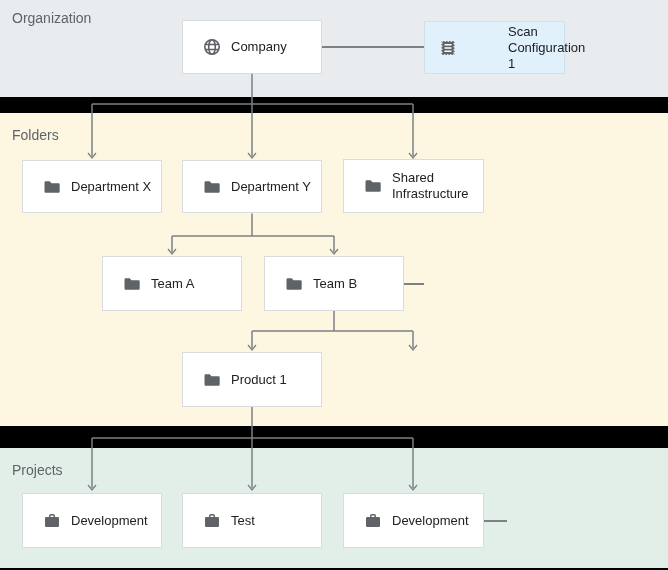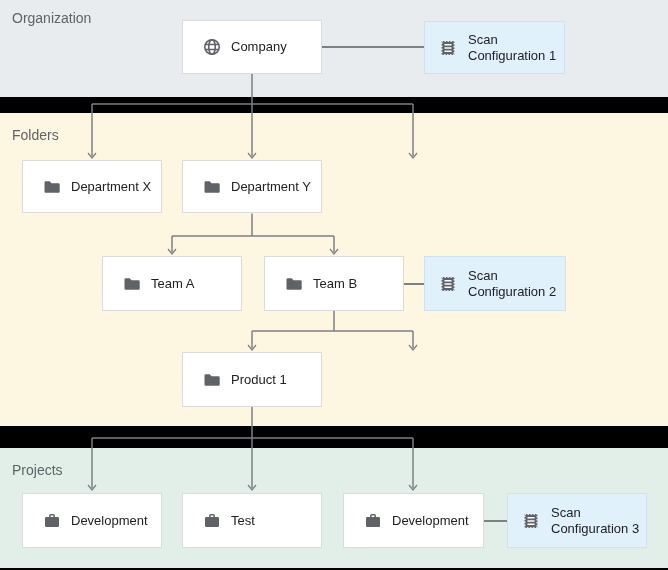--- a/index.html
+++ b/index.html
@@ -26,20 +26,21 @@
     padding-left:19px;
   }
   .node .icon{display:flex;flex:none;margin-right:9px;}
   .node .label{
     font-size:13px;line-height:16px;color:var(--node-text);
     letter-spacing:0;
   }
   .node.scan{
     background:var(--scan-bg);border-color:var(--scan-border);
     padding-left:13px;
+    gap:40px;
   }
   .node.scan .icon{margin-right:10px;}
   .ink{fill:var(--icon);}
   .ink-stroke{stroke:var(--icon);fill:none;}
   .perf{stroke:var(--scan-bg);fill:none;}
   .rule{stroke:#ffffff;fill:none;}
 </style>
 </head>
 <body>
 
@@ -129,49 +130,47 @@
 
   <div class="node" style="left:182px;top:160px;width:140px;height:53px">
     <span class="icon">
       <svg width="20" height="20" viewBox="0 0 20 20">
         <path class="ink" d="M2.5 5.5 a1.2 1.2 0 0 1 1.2 -1.2 h4 l1.8 1.9 h7 a1.2 1.2 0 0 1 1.2 1.2 v7.1 a1.2 1.2 0 0 1 -1.2 1.2 H3.7 a1.2 1.2 0 0 1 -1.2 -1.2 z"></path>
       </svg>
     </span>
     <span class="label">Department Y</span>
   </div>
 
+  <div class="node" style="left:343px;top:159px;width:141px;height:54px">
+    <span class="icon">
+      <svg width="20" height="20" viewBox="0 0 20 20">
+        <path class="ink" d="M2.5 5.5 a1.2 1.2 0 0 1 1.2 -1.2 h4 l1.8 1.9 h7 a1.2 1.2 0 0 1 1.2 1.2 v7.1 a1.2 1.2 0 0 1 -1.2 1.2 H3.7 a1.2 1.2 0 0 1 -1.2 -1.2 z"></path>
+      </svg>
+    </span>
+    <span class="label">Shared Infrastructure</span>
+  </div>
 
   <div class="node" style="left:102px;top:256px;width:140px;height:55px">
     <span class="icon">
       <svg width="20" height="20" viewBox="0 0 20 20">
         <path class="ink" d="M2.5 5.5 a1.2 1.2 0 0 1 1.2 -1.2 h4 l1.8 1.9 h7 a1.2 1.2 0 0 1 1.2 1.2 v7.1 a1.2 1.2 0 0 1 -1.2 1.2 H3.7 a1.2 1.2 0 0 1 -1.2 -1.2 z"></path>
       </svg>
     </span>
     <span class="label">Team A</span>
   </div>
 
   <div class="node" style="left:264px;top:256px;width:140px;height:55px">
     <span class="icon">
       <svg width="20" height="20" viewBox="0 0 20 20">
         <path class="ink" d="M2.5 5.5 a1.2 1.2 0 0 1 1.2 -1.2 h4 l1.8 1.9 h7 a1.2 1.2 0 0 1 1.2 1.2 v7.1 a1.2 1.2 0 0 1 -1.2 1.2 H3.7 a1.2 1.2 0 0 1 -1.2 -1.2 z"></path>
       </svg>
     </span>
     <span class="label">Team B</span>
   </div>
 
-  <div class="node scan" style="left:424px;top:256px;width:142px;height:55px">
-    <span class="icon">
-      <svg width="20" height="20" viewBox="0 0 20 20">
-        <rect class="ink" x="3.5" y="3" width="13" height="14"></rect>
-        <rect class="perf" x="3.5" y="3" width="13" height="14" stroke-width="2" stroke-dasharray="1.4 1.6"></rect>
-        <path class="rule" stroke-width="1.5" d="M6.5 6.8 H13.5 M6.5 10 H13.5 M6.5 13.2 H13.5"></path>
-      </svg>
-    </span>
-    <span class="label">Scan Configuration 2</span>
-  </div>
 
   <div class="node" style="left:182px;top:352px;width:140px;height:55px">
     <span class="icon">
       <svg width="20" height="20" viewBox="0 0 20 20">
         <path class="ink" d="M2.5 5.5 a1.2 1.2 0 0 1 1.2 -1.2 h4 l1.8 1.9 h7 a1.2 1.2 0 0 1 1.2 1.2 v7.1 a1.2 1.2 0 0 1 -1.2 1.2 H3.7 a1.2 1.2 0 0 1 -1.2 -1.2 z"></path>
       </svg>
     </span>
     <span class="label">Product 1</span>
   </div>
 
@@ -199,24 +198,14 @@
   <div class="node" style="left:343px;top:493px;width:141px;height:55px">
     <span class="icon">
       <svg width="20" height="20" viewBox="0 0 20 20">
         <rect class="ink" x="3" y="6" width="14" height="10" rx="1.2"></rect>
         <path class="ink-stroke" stroke-width="1.5" d="M7.8 6 V4.7 a1 1 0 0 1 1 -1 h2.4 a1 1 0 0 1 1 1 V6"></path>
       </svg>
     </span>
     <span class="label">Development</span>
   </div>
 
-  <div class="node scan" style="left:507px;top:493px;width:140px;height:55px">
-    <span class="icon">
-      <svg width="20" height="20" viewBox="0 0 20 20">
-        <rect class="ink" x="3.5" y="3" width="13" height="14"></rect>
-        <rect class="perf" x="3.5" y="3" width="13" height="14" stroke-width="2" stroke-dasharray="1.4 1.6"></rect>
-        <path class="rule" stroke-width="1.5" d="M6.5 6.8 H13.5 M6.5 10 H13.5 M6.5 13.2 H13.5"></path>
-      </svg>
-    </span>
-    <span class="label">Scan Configuration 3</span>
-  </div>
 
 </div>
 
 </body></html>

